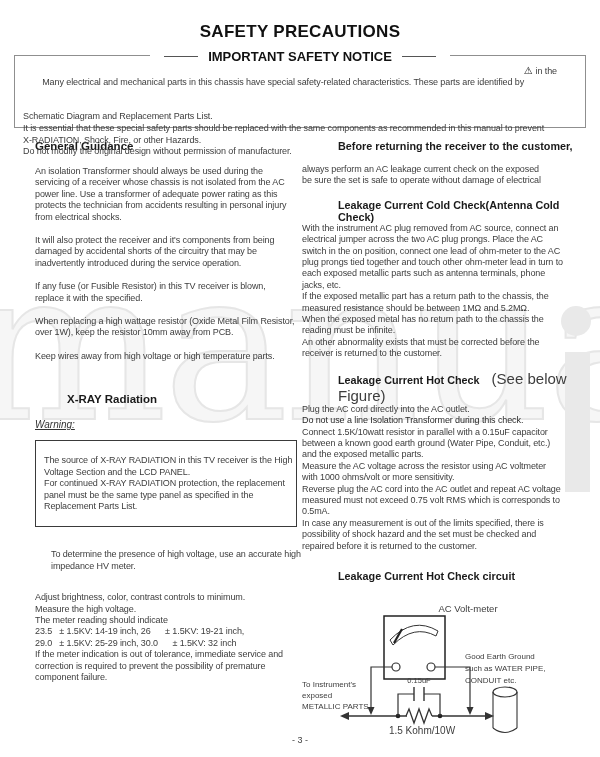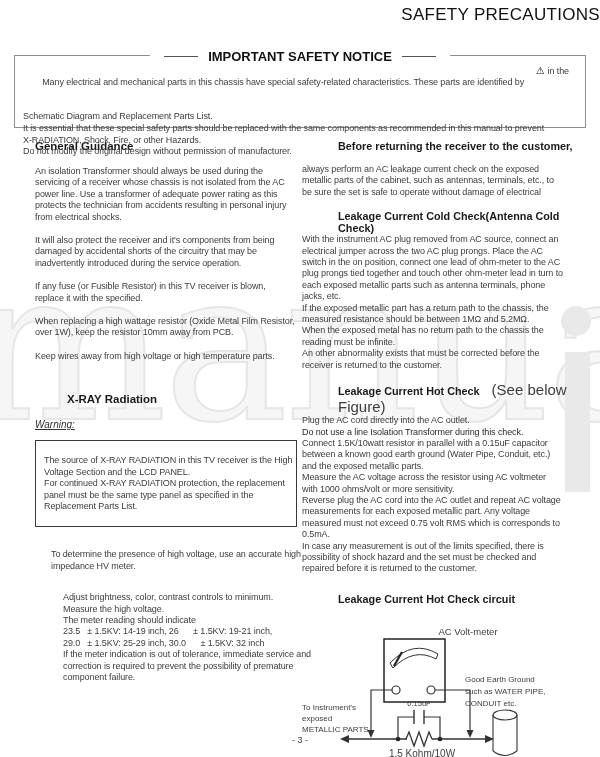--- a/index.html
+++ b/index.html
@@ -6,47 +6,47 @@
   #page{position:relative;width:600px;height:757px;background:#fff;overflow:hidden;
         font-family:"Liberation Sans",sans-serif;color:#3d3d3d;}
   
   .wm-text{position:absolute;left:-32px;top:242px;font-family:"DejaVu Serif",serif;
            font-size:210px;line-height:1;letter-spacing:-4px;color:#f6f6f6;
            -webkit-text-stroke:2px #e6e6e6;z-index:0;user-select:none;}
   .wm-dot{position:absolute;left:561px;top:306px;width:30px;height:30px;border-radius:50%;
           background:#e9e9e9;z-index:0;}
   .wm-bar{position:absolute;left:565px;top:352px;width:25px;height:140px;background:#e9e9e9;z-index:0;}
   
-  .doc-title{position:absolute;top:5px;left:0;right:0;text-align:right;z-index:2;
-             font-size:17px;font-weight:normal;color:#111;letter-spacing:.3px;}
+  .doc-title{position:absolute;top:22px;left:0;right:0;text-align:center;z-index:2;
+             font-size:17px;font-weight:bold;color:#111;letter-spacing:.3px;}
   
   .notice-box{position:absolute;left:14px;top:55px;width:572px;height:73px;z-index:2;
               border:1.5px solid #8f8f8f;box-sizing:border-box;background:transparent;text-decoration:underline;}
   .notice-title{position:absolute;top:-9px;left:0;width:100%;text-align:center;}
   .notice-title span{background:#fff;padding:0 4px;font-size:13px;font-weight:bold;color:#111;}
   .notice-title span::before,.notice-title span::after{content:"";display:inline-block;width:34px;
               height:0;border-top:1.5px solid #555;vertical-align:4px;margin:0 10px;}
   .notice-body{position:absolute;left:8px;right:8px;top:9px;}
   .nline{font-size:9px;line-height:11.6px;white-space:pre;letter-spacing:-0.1px;}
   .nline-first{position:relative;}
-  .nline-right{position:absolute;right:8px;top:0;white-space:nowrap;}
+  .nline-right{position:absolute;right:20px;top:0;white-space:nowrap;}
   .tri{font-size:10px;color:#222;margin-right:3px;}
   
   .col{position:absolute;top:140px;z-index:1;}
   .col-left{left:35px;width:268px;}
   .col-right{left:302px;width:286px;}
   .tline{font-size:9px;line-height:11.4px;white-space:pre;letter-spacing:-0.1px;}
   .h-left{font-size:11.5px;font-weight:bold;color:#1a1a1a;margin:0 0 14px 0;}
   .h-right{font-size:10.8px;font-weight:bold;color:#1a1a1a;margin:0;padding-left:36px;}
   .para{margin:0 0 12px 0;}
   .gap-small{height:12px;}
   .warning-label{font-style:italic;font-size:10px;color:#333;margin:14px 0 10px 0;text-decoration:underline;}
   .warning-box{border:1.5px solid #3a3a3a;padding:14px 8px;width:244px;background:transparent;}
   .hv-para{margin-top:22px;margin-left:16px;}
-  .adjust-block{margin-top:20px;margin-left:28px;}
+  .adjust-block{margin-top:20px;}
   .xray-head{margin-top:31px;margin-bottom:0;margin-left:32px;}
   .bold-line{font-weight:normal;color:#2a2a2a;}
   .hot-head-row{margin-top:10px;margin-bottom:0;}
   .hot-head-note{font-weight:normal;font-size:15px;color:#3d3d3d;margin-left:12px;}
   .circuit-head{margin-top:18px;}
   .circuit-svg{margin-top:19px;display:block;}
   .svg-label{font-family:"Liberation Sans",sans-serif;fill:#3d3d3d;}
   
   .page-number{position:absolute;bottom:12px;left:0;right:0;text-align:center;
                font-size:9px;color:#444;z-index:2;}
@@ -132,21 +132,20 @@
         <div class="tline">correction is required to prevent the possibility of premature</div>
         <div class="tline">component failure.</div>
       </div>
   </div>
 
   <div class="col col-right">
     <div class="h-right">Before returning the receiver to the customer,</div>
     <div class="gap-small"></div>
     <div class="para">
         <div class="tline">always perform an AC leakage current check on the exposed</div>
-        <div class="tline">metallic parts of the cabinet, such as antennas, terminals, etc., to</div>
         <div class="tline">be sure the set is safe to operate without damage of electrical</div>
       </div>
 
     <div class="h-right">Leakage Current Cold Check(Antenna Cold Check)</div>
     <div>
         <div class="tline">With the instrument AC plug removed from AC source, connect an</div>
         <div class="tline">electrical jumper across the two AC plug prongs. Place the AC</div>
         <div class="tline">switch in the on position, connect one lead of ohm-meter to the AC</div>
         <div class="tline">plug prongs tied together and touch other ohm-meter lead in turn to</div>
         <div class="tline">each exposed metallic parts such as antenna terminals, phone</div>
@@ -166,21 +165,20 @@
         <div class="tline">Plug the AC cord directly into the AC outlet.</div>
       </div>
     <div class="tline bold-line">Do not use a line Isolation Transformer during this check.</div>
     <div>
         <div class="tline">Connect 1.5K/10watt resistor in parallel with a 0.15uF capacitor</div>
         <div class="tline">between a known good earth ground (Water Pipe, Conduit, etc.)</div>
         <div class="tline">and the exposed metallic parts.</div>
         <div class="tline">Measure the AC voltage across the resistor using AC voltmeter</div>
         <div class="tline">with 1000 ohms/volt or more sensitivity.</div>
         <div class="tline">Reverse plug the AC cord into the AC outlet and repeat AC voltage</div>
-        <div class="tline">measurements for each exposed metallic part. Any voltage</div>
         <div class="tline">measured must not exceed 0.75 volt RMS which is corresponds to</div>
         <div class="tline">0.5mA.</div>
         <div class="tline">In case any measurement is out of the limits specified, there is</div>
         <div class="tline">possibility of shock hazard and the set must be checked and</div>
         <div class="tline">repaired before it is returned to the customer.</div>
       </div>
 
     <div class="h-right circuit-head">Leakage Current Hot Check circuit</div>
 
     <svg class="circuit-svg" width="288" height="148" viewBox="0 0 288 148">

